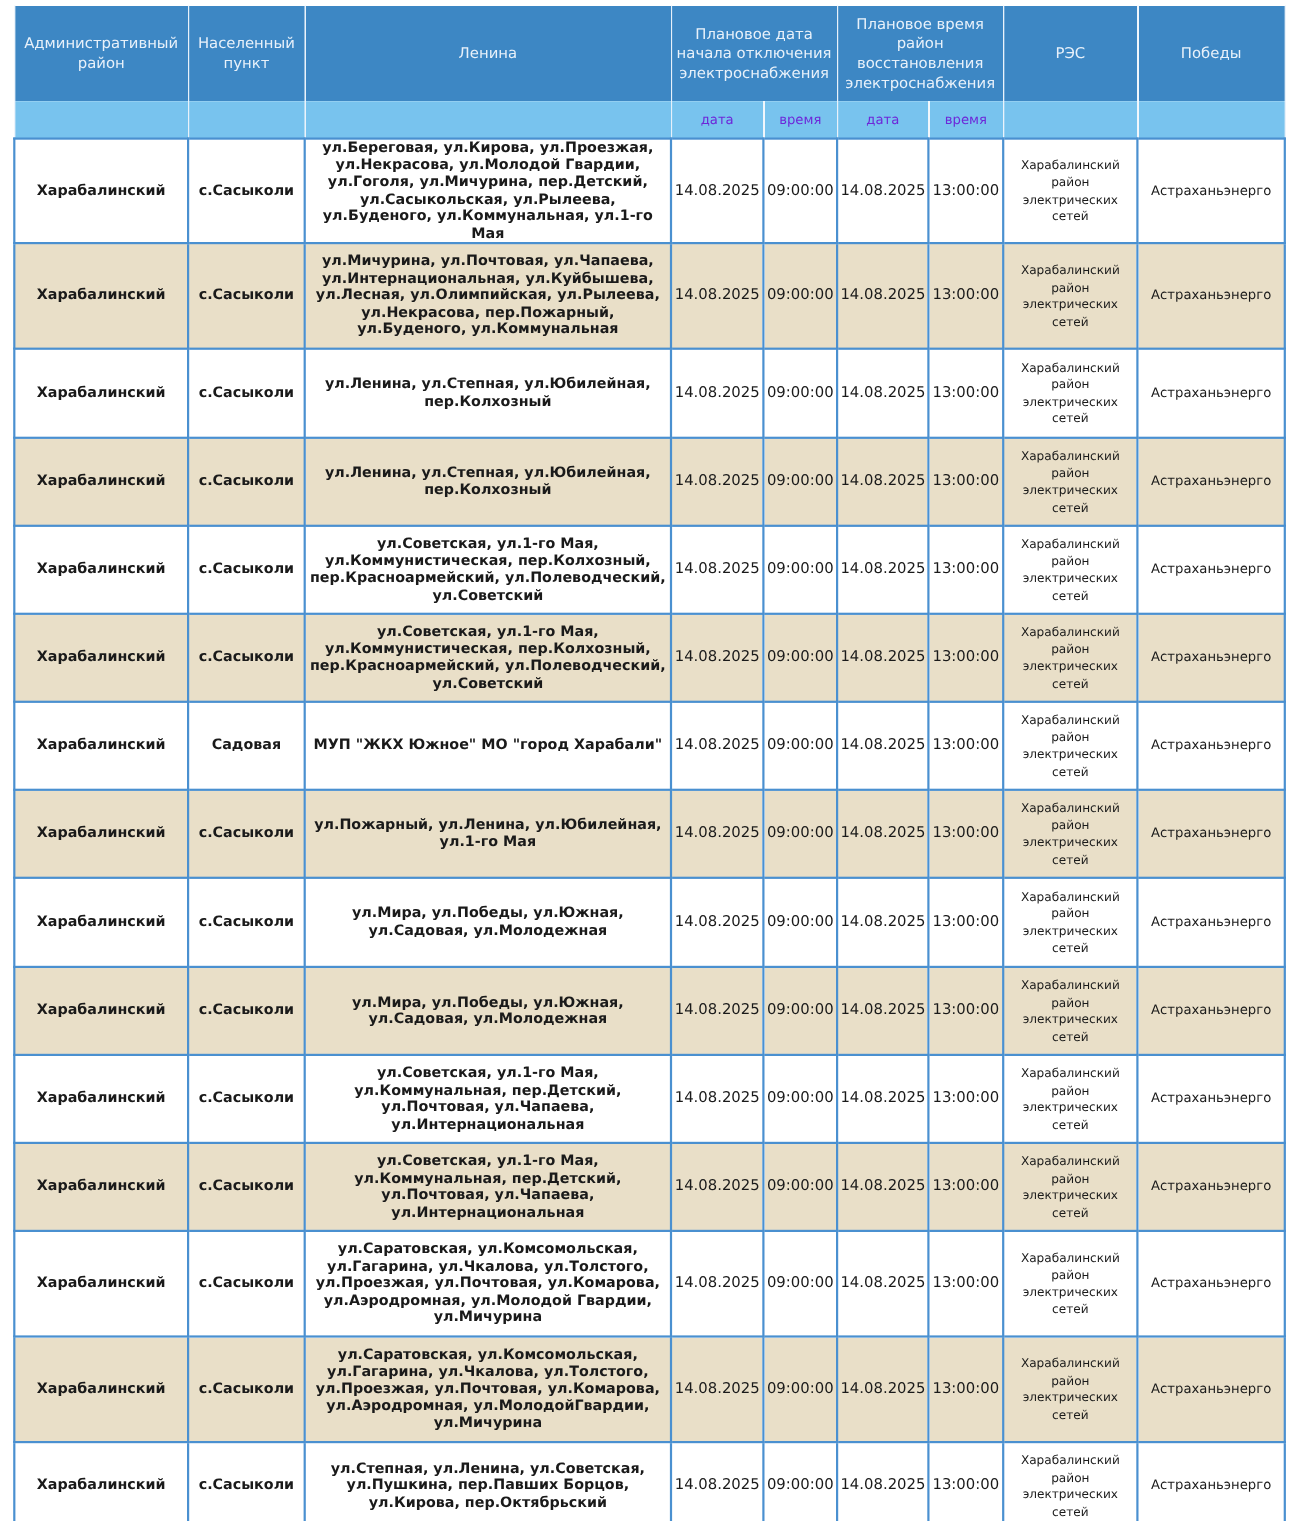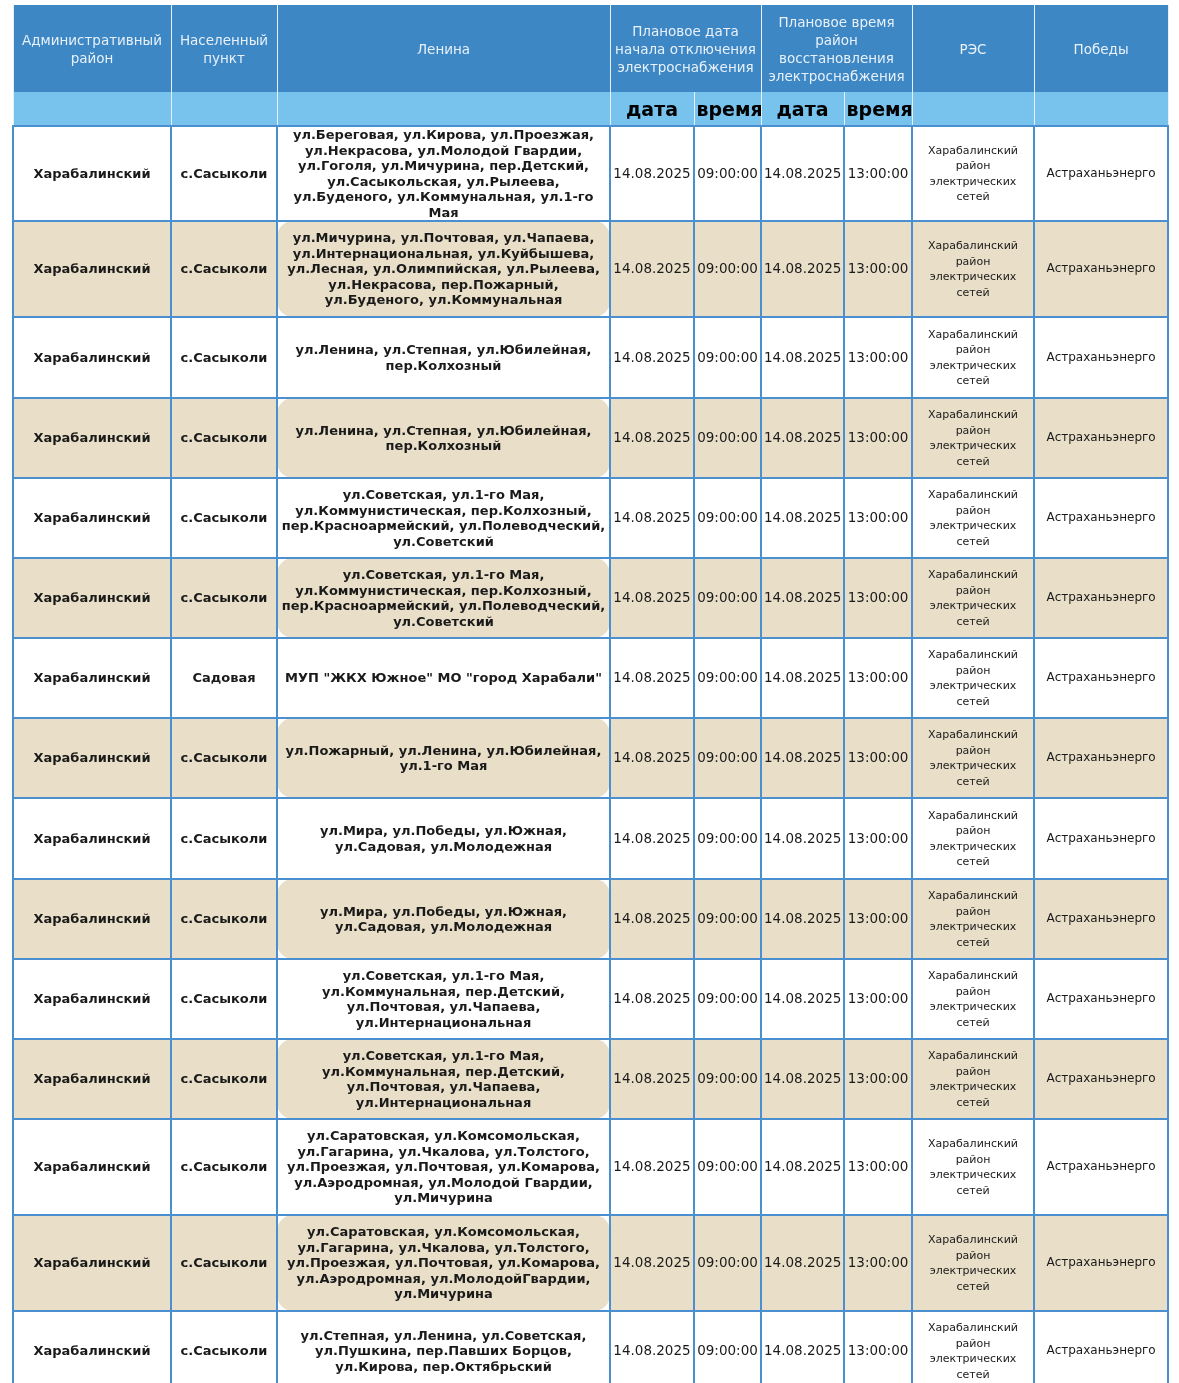--- a/index.html
+++ b/index.html
@@ -16,34 +16,34 @@
     overflow:hidden;
   }
   thead tr.h1 th {
     background:#3d87c4; color:#e8f1fa;
     font-weight:normal; font-size:13.5px; line-height:18px;
     height:87px;
     border-color:#e6f0fa #e6f0fa #3d87c4 #e6f0fa;
     border-width:0 1px 0 1px;
   }
   thead tr.h2 th {
-    background:#78c3ee; color:#000000;
-    font-weight:bold; font-size:19px;
+    background:#78c3ee; color:#6d28d9;
+    font-weight:normal; font-size:12px;
     height:33px;
     border-color:#e6f0fa;
     border-width:0 1px 0 1px;
   }
   tbody td {
     font-size:13px; line-height:15.5px; color:#1a1a1a; font-weight:bold;
     border-color:#4a90d0;
   }
   tbody td.plain { font-weight:bold; }
   tbody tr.odd td { background:#ffffff; }
   tbody tr.even td { background:#e9dfc8; }
-  td.street { font-size:13px; line-height:15.5px;border-radius:16px; }
+  td.street { font-size:13px; line-height:15.5px; }
   td.num { font-weight:normal; font-size:13.5px; padding:0 1px;margin-top:24px; }
   td.res { font-weight:normal; font-size:11px; line-height:15.5px; }
   td.branch { font-weight:normal; font-size:12px; }
 </style>
 </head>
 <body>
 
 <table class="outages">
   <colgroup>
     <col style="width:158px">

